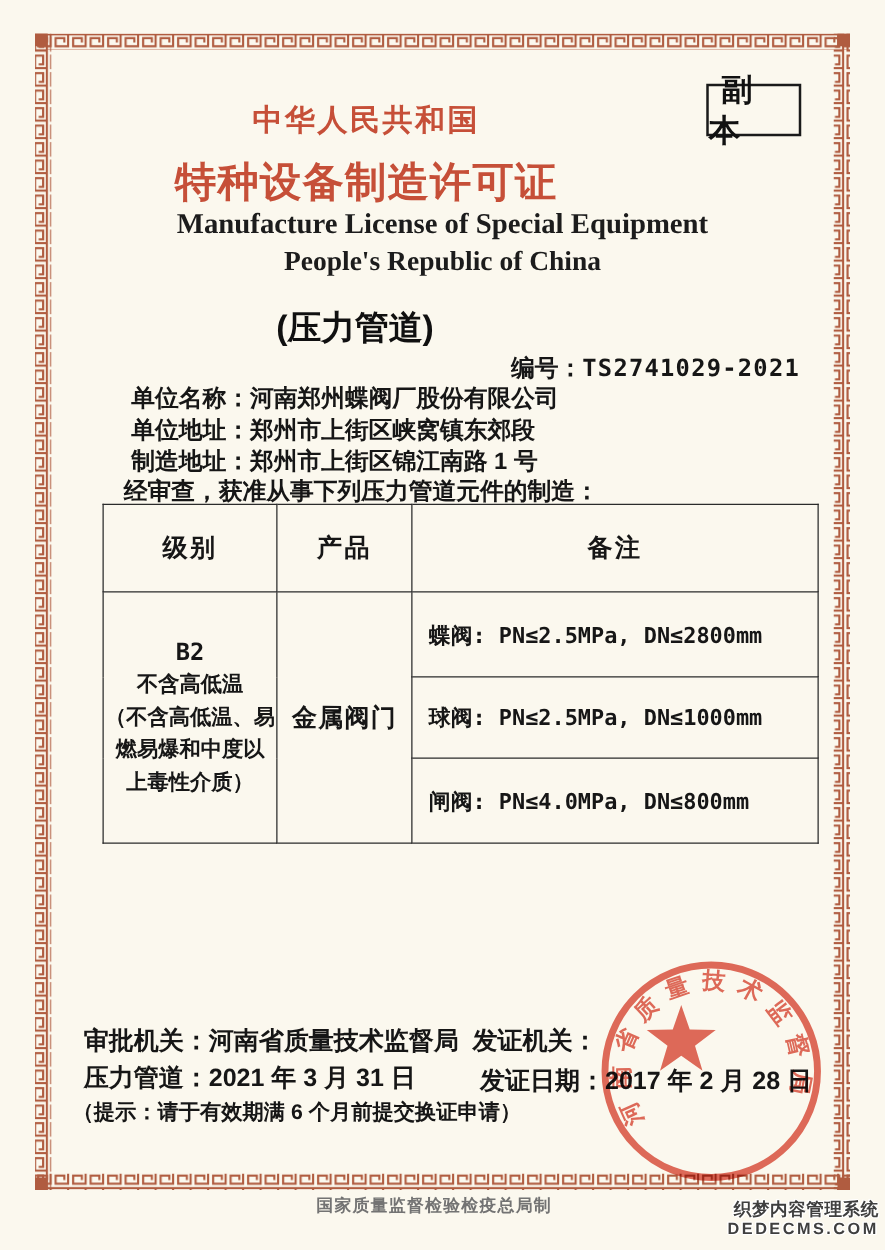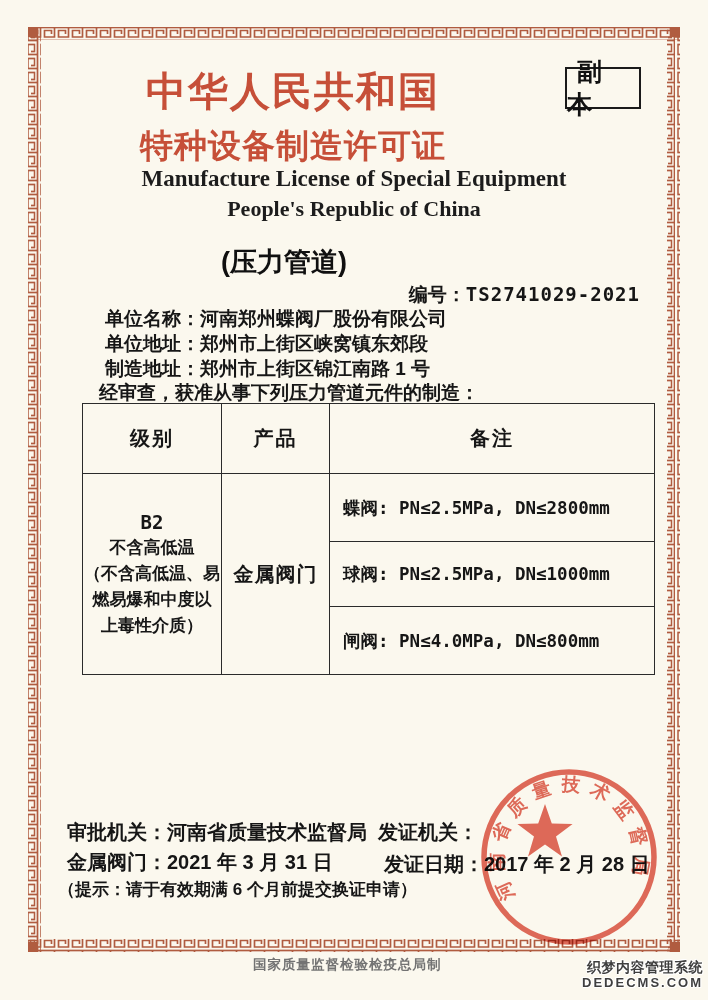--- a/index.html
+++ b/index.html
@@ -11,21 +11,21 @@
   .abs{position:absolute;}
   
   .border-svg{position:absolute;left:0;top:0;width:708px;height:1000px;pointer-events:none;}
   
   .copy-box{
     left:565px;top:67px;width:72px;height:38px;border:2.5px solid #1a1a1a;
     display:flex;align-items:center;justify-content:flex-start;
     font-size:25px;font-weight:bold;letter-spacing:10px;text-indent:10px;color:#111;
   }
   .title-cn{left:30px;width:526px;text-align:center;color:#c64f38;font-weight:bold;}
-  .title-cn1{top:64px;font-size:40px;letter-spacing:2px;}
+  .title-cn1{top:80px;font-size:24px;letter-spacing:2px;}
   .title-cn2{top:124px;font-size:33px;letter-spacing:1px;}
   .title-en{left:0;width:708px;text-align:center;font-family:"Liberation Serif",serif;font-weight:bold;color:#1c1c1c;}
   .title-en1{top:166px;font-size:23px;}
   .title-en2{top:196px;font-size:22px;}
   .subtitle{left:0;top:244px;width:568px;text-align:center;font-size:27px;font-weight:bold;color:#101010;}
   .license-line{left:0;right:68px;top:282px;text-align:right;font-size:19px;font-weight:bold;}
   .license-no{font-family:"DejaVu Sans Mono",monospace;font-weight:600;letter-spacing:1px;}
   .info-row{left:105px;height:25px;font-size:19px;font-weight:600;white-space:nowrap;}
   .approval-note{left:99px;top:380px;font-size:19px;font-weight:600;white-space:nowrap;}
   
@@ -130,21 +130,21 @@
     <tr style="height:68px">
       <td class="remark-cell">闸阀: PN≤4.0MPa, DN≤800mm</td>
     </tr>
   </tbody>
     </table>
 
   <div class="abs foot-line" style="left:67px;top:819px">
     <span>审批机关：</span><span>河南省质量技术监督局</span>
   </div>
   <div class="abs foot-line" style="left:67px;top:849px">
-    <span>金属阀门：</span><span>2021 年 3 月 31 日</span>
+    <span>压力管道：</span><span>2021 年 3 月 31 日</span>
   </div>
   <div class="abs hint-line">（提示：请于有效期满 6 个月前提交换证申请）</div>
 
   <div class="abs foot-line" style="left:378px;top:819px">
     <span>发证机关：</span>
   </div>
   <div class="abs foot-line" style="left:384px;top:851px">
     <span>发证日期：</span><span>2017 年 2 月 28 日</span>
   </div>
 

